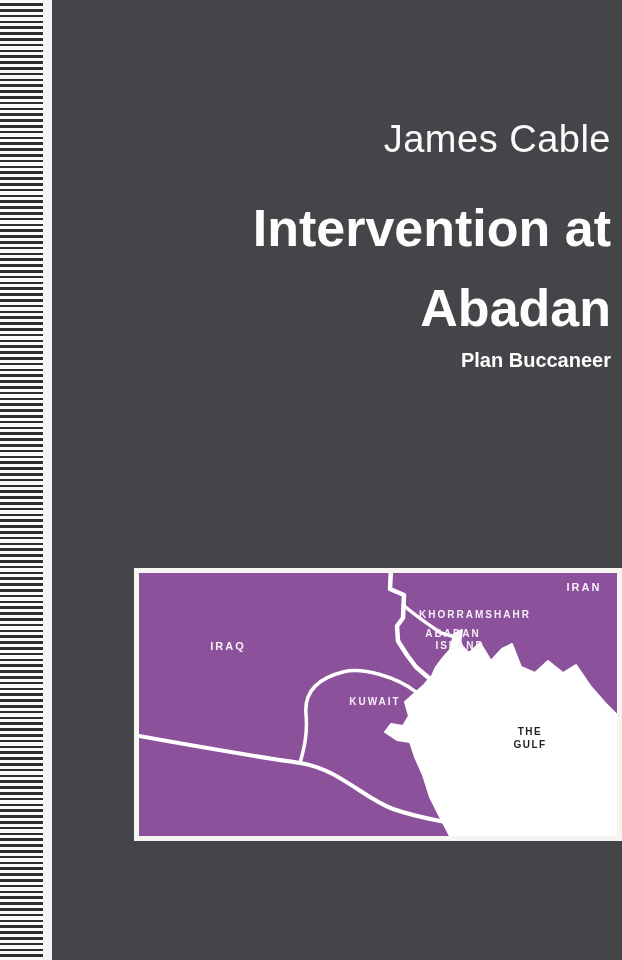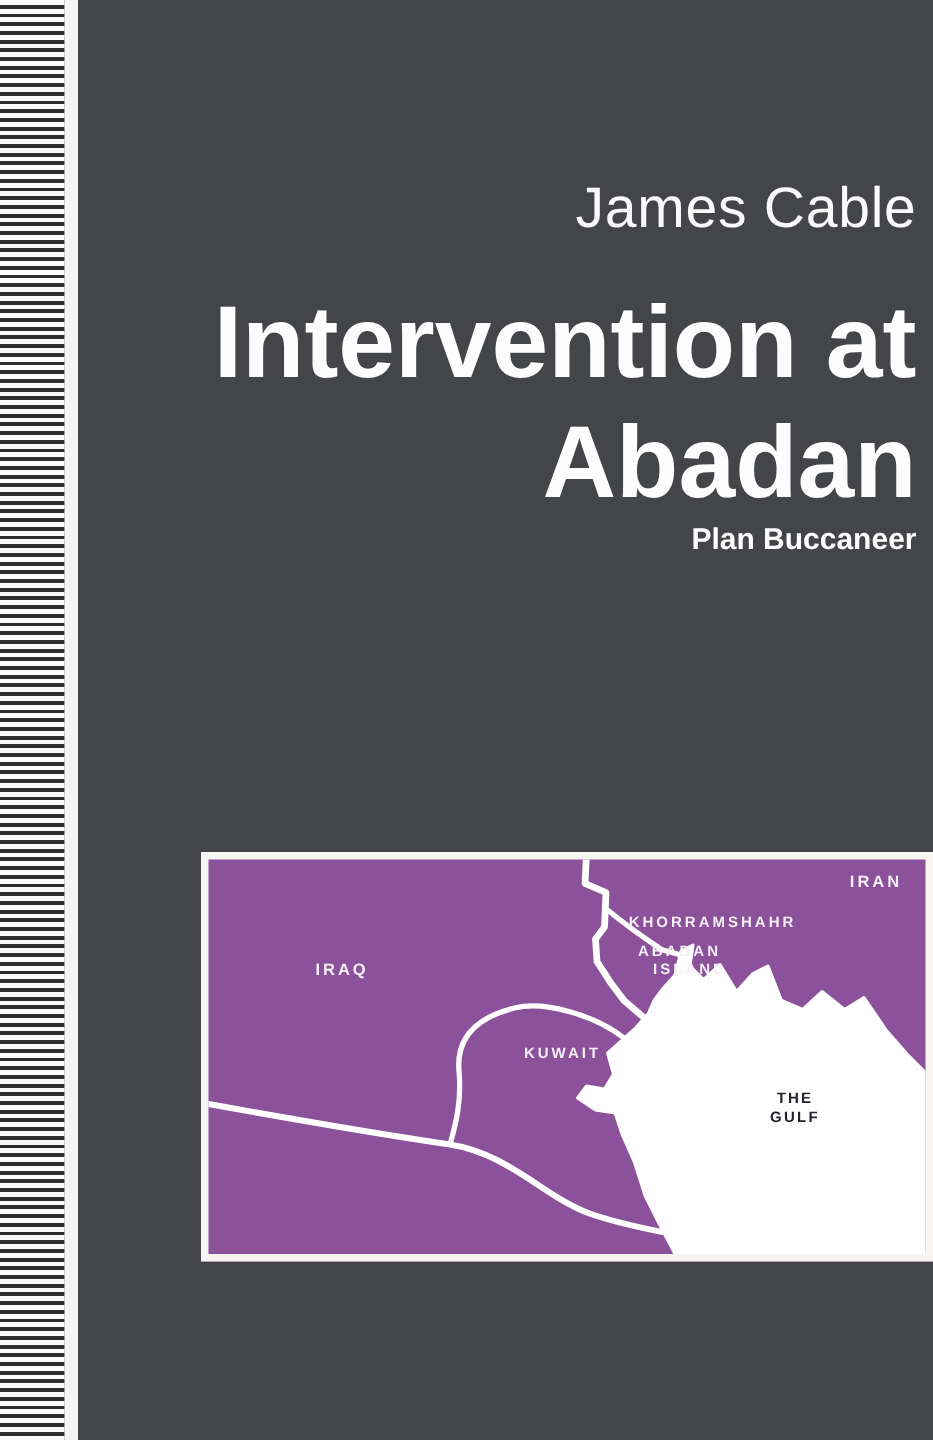--- a/index.html
+++ b/index.html
@@ -28,21 +28,21 @@
     position:absolute;right:0;top:0;width:8px;height:960px;
     background:linear-gradient(to right, rgba(0,0,0,0), rgba(0,0,0,0.28));
   }
   .author{
     position:absolute;top:102px;right:55px;
     color:#fafafa;font-size:38px;line-height:42px;font-weight:400;
     letter-spacing:0.5px;white-space:nowrap;
   }
   .title{
     position:absolute;top:172px;right:55px;
-    color:#fdfdfd;font-size:68px;line-height:80px;font-weight:700;
+    color:#fdfdfd;font-size:52px;line-height:80px;font-weight:700;
     text-align:right;white-space:nowrap;letter-spacing:0px;
   }
   .subtitle{
     position:absolute;top:327px;right:55px;
     color:#fdfdfd;font-size:20px;line-height:34px;font-weight:700;
     text-align:right;white-space:nowrap;
   }
   
   .map-panel{
     position:absolute;left:82px;top:552px;width:488px;height:273px;

